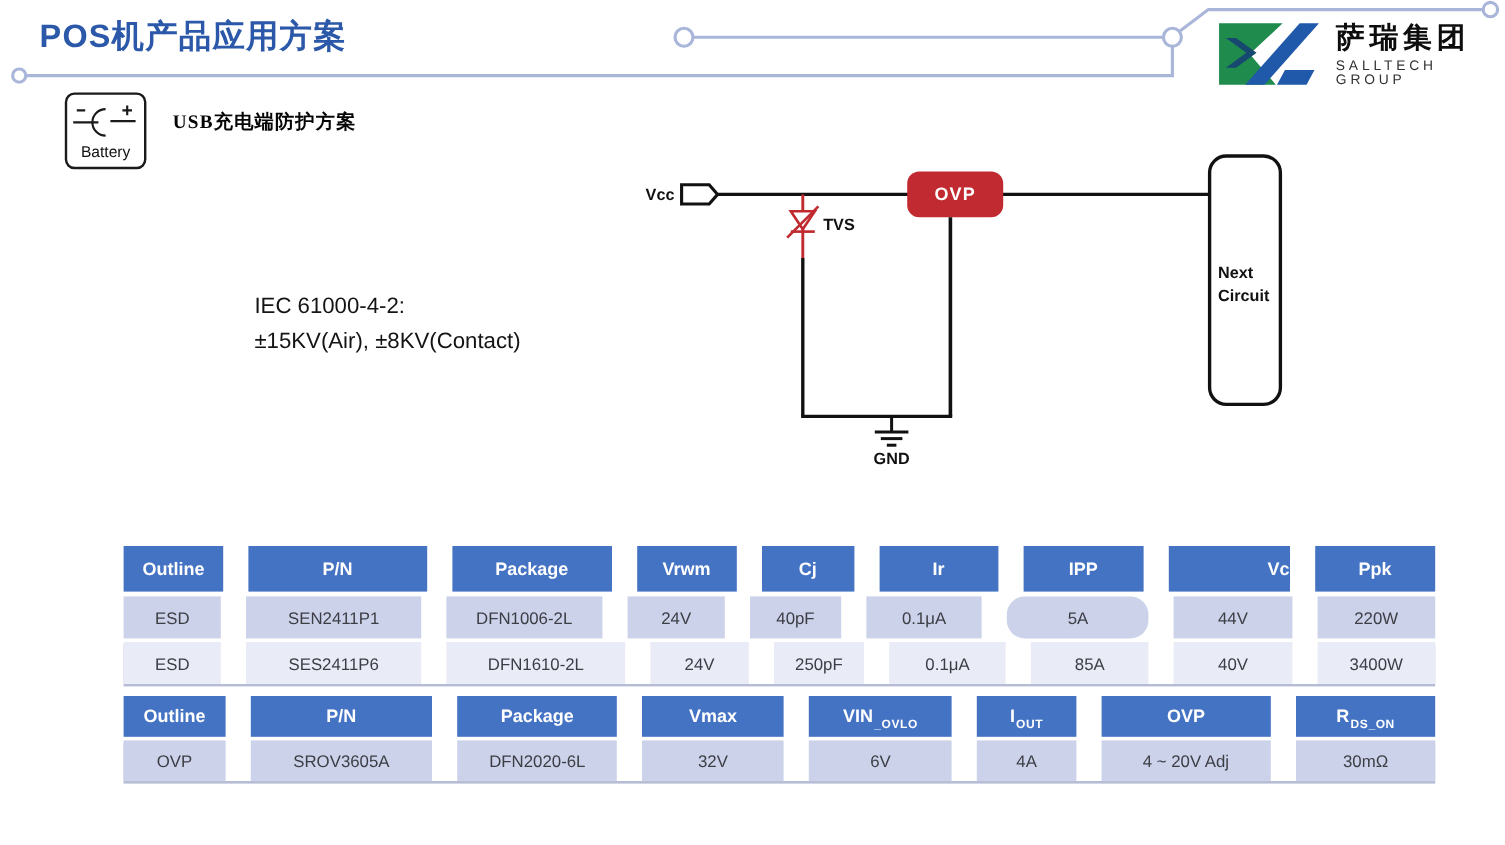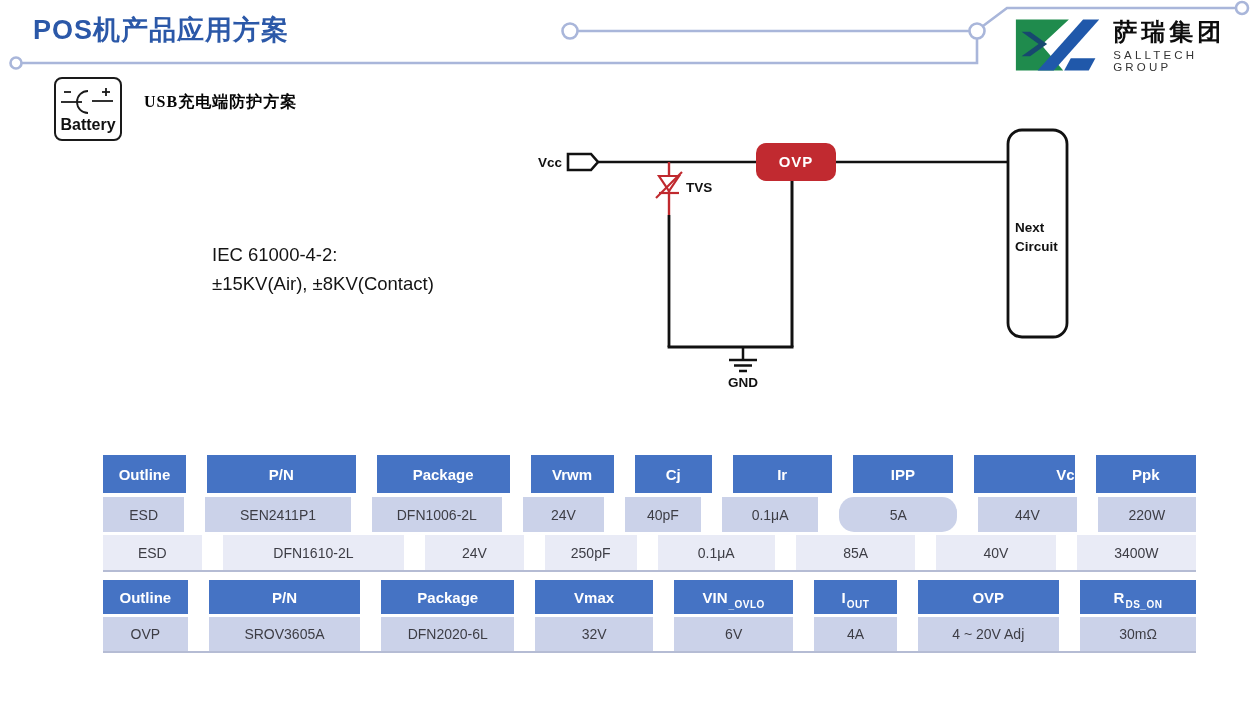--- a/index.html
+++ b/index.html
@@ -17,21 +17,21 @@
   .logo{position:absolute;left:1014px;top:16px;display:flex;align-items:center;}
   .logo-text{margin-left:14px;}
   .logo-cn{font-size:24px;font-weight:bold;color:#0d0d0d;letter-spacing:4px;line-height:30px;}
   .logo-en{font-size:11.5px;color:#333;letter-spacing:3.2px;margin-top:2px;}
 
   
   .battery-card{position:absolute;left:54px;top:77px;width:64px;height:60px;background:#fff;
                 border:2.5px solid #1a1a1a;border-radius:8px;}
   .battery-card svg{position:absolute;left:1px;top:4px;}
   .battery-label{position:absolute;left:0;right:0;bottom:5px;text-align:center;
-                 font-size:16px;font-weight:bold;color:#111;}
+                 font-size:13px;font-weight:normal;color:#111;}
 
   .section-heading{position:absolute;left:144px;top:92px;font-size:16px;font-weight:bold;color:#050505;
                    font-family:"Liberation Serif",serif;letter-spacing:1px;}
 
   .note{position:absolute;left:212px;top:240px;font-size:18.5px;color:#141414;line-height:29px;}
 
   .circuit{position:absolute;left:520px;top:120px;}
 
   
   .spec-table{position:absolute;left:58px;width:1138px;}
@@ -173,20 +173,21 @@
         <div class="cell" style="width: 160px;">DFN1006-2L</div>
         <div class="cell" style="width: 100px;">24V</div>
         <div class="cell" style="width: 93px;">40pF</div>
         <div class="cell" style="width: 119px;">0.1μA</div>
         <div class="cell" style="width: 145px; border-radius: 15px;">5A</div>
         <div class="cell" style="width: 121px;">44V</div>
         <div class="cell" style="width: 121px;">220W</div>
       </div>
       <div class="trow tdata light last">
         <div class="cell" style="width: 100px;">ESD</div>
+        <div class="cell" style="width: 179px;">SES2411P6</div>
         <div class="cell" style="width: 184px;">DFN1610-2L</div>
         <div class="cell" style="width: 100px;">24V</div>
         <div class="cell" style="width: 93px;">250pF</div>
         <div class="cell" style="width: 119px;">0.1μA</div>
         <div class="cell" style="width: 121px;">85A</div>
         <div class="cell" style="width: 121px;">40V</div>
         <div class="cell" style="width: 121px;">3400W</div>
       </div>
     </div>
   <div id="table2" class="spec-table t2">

